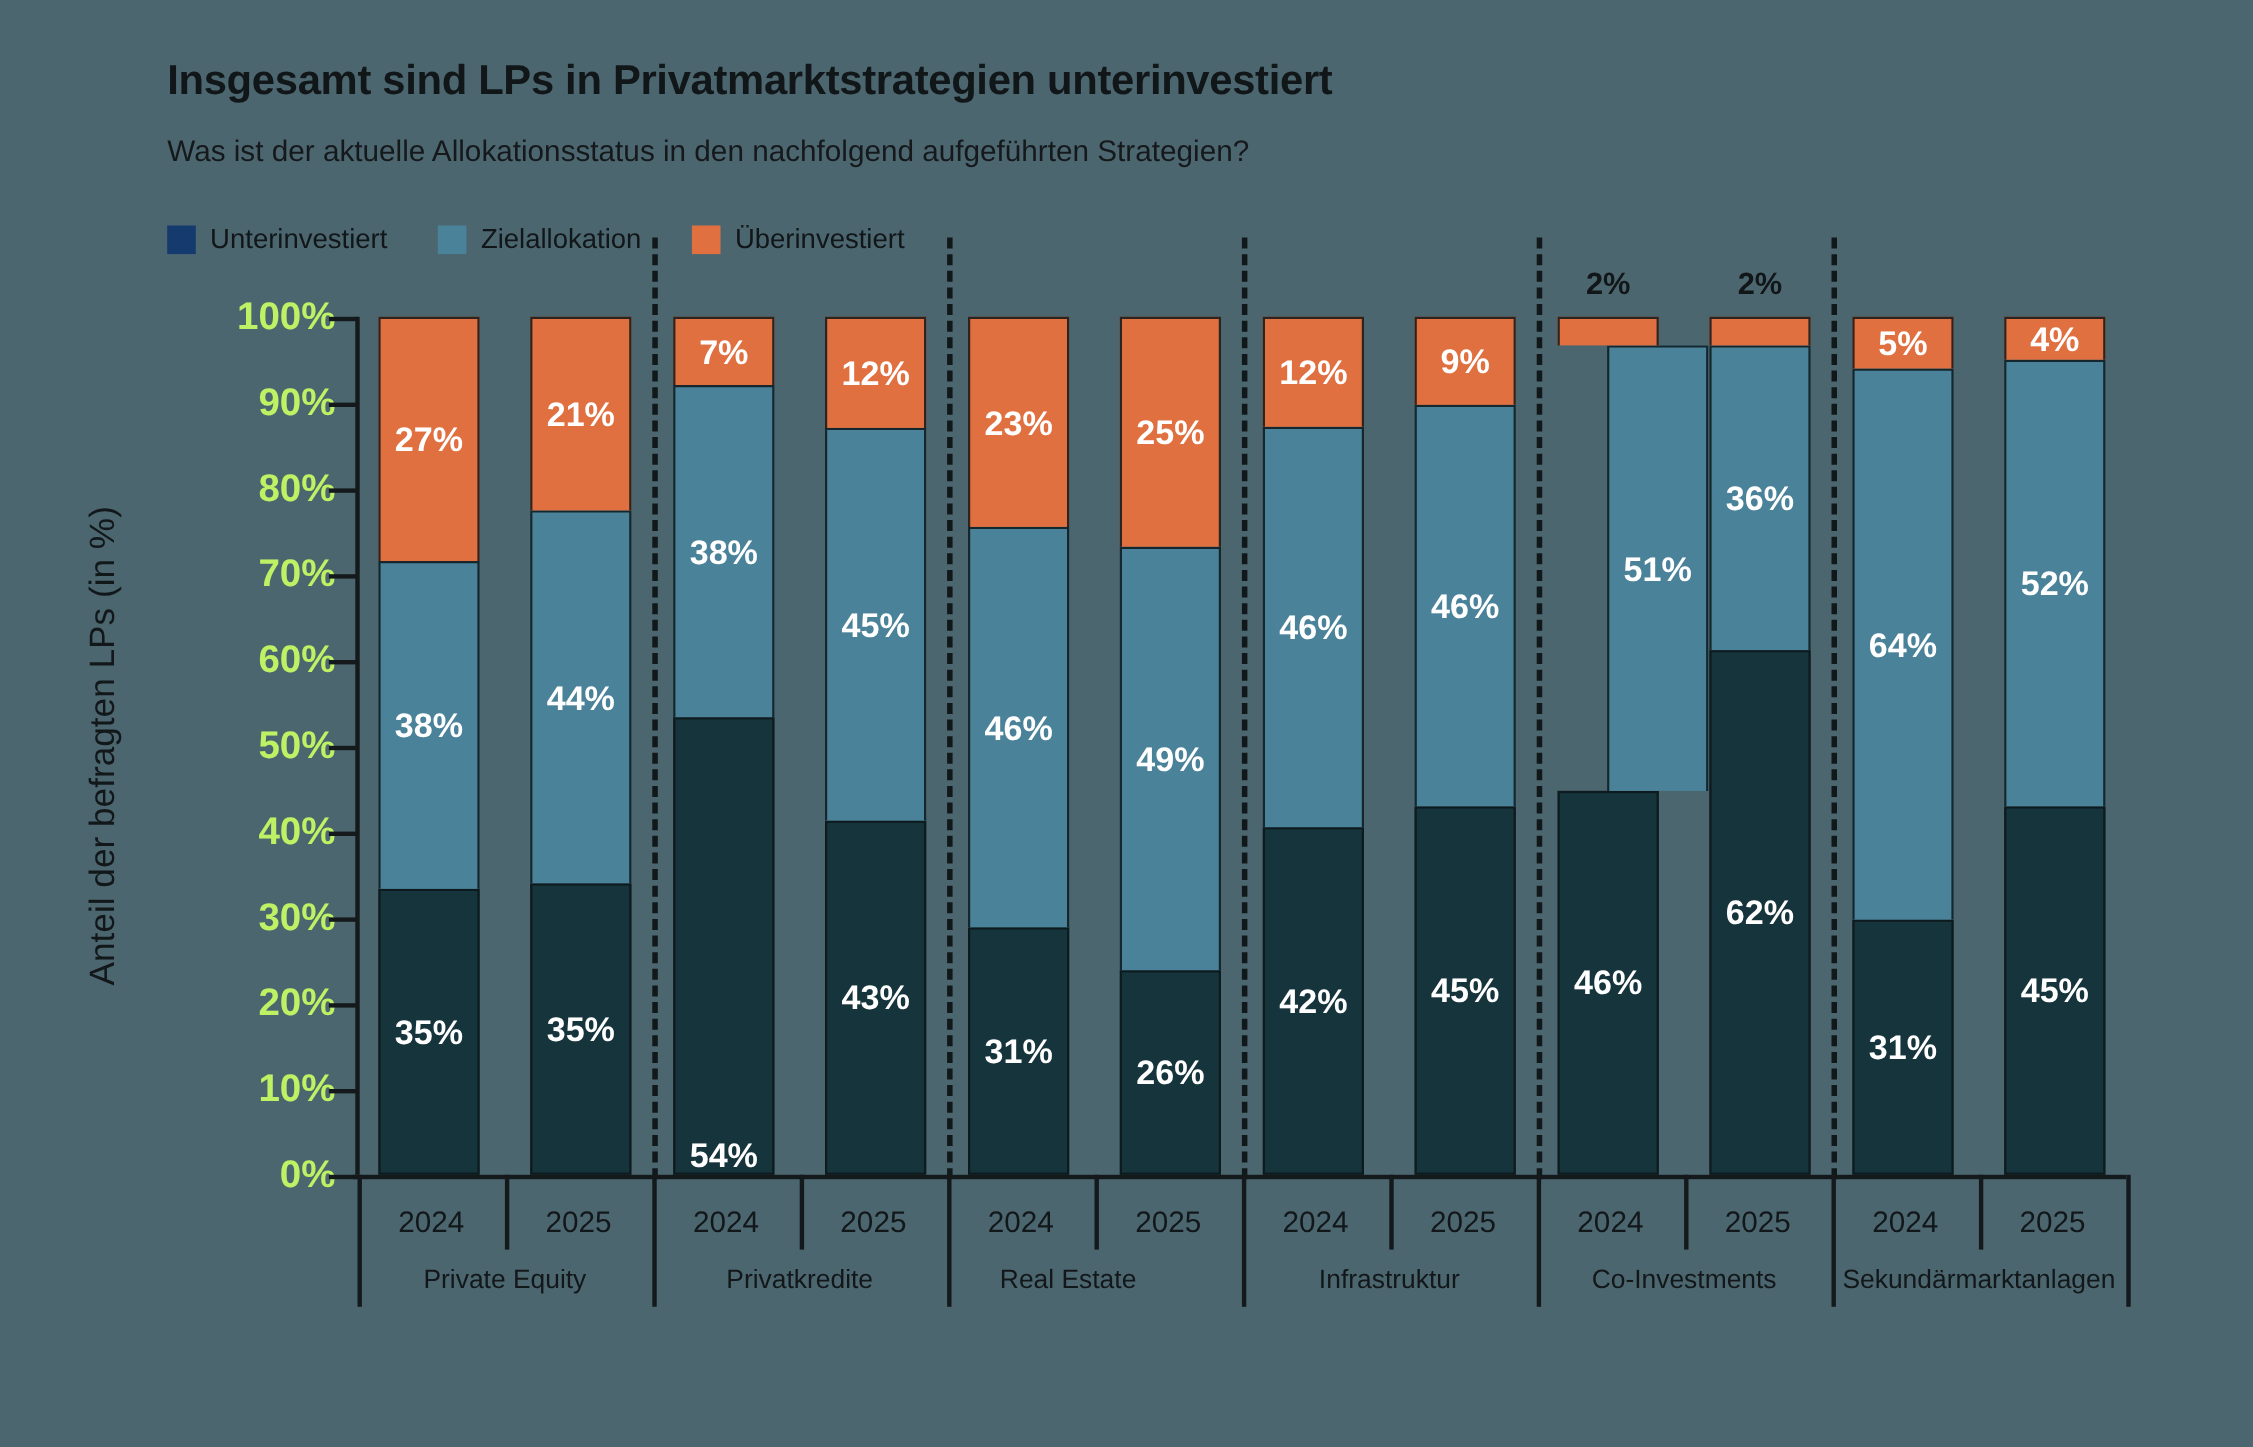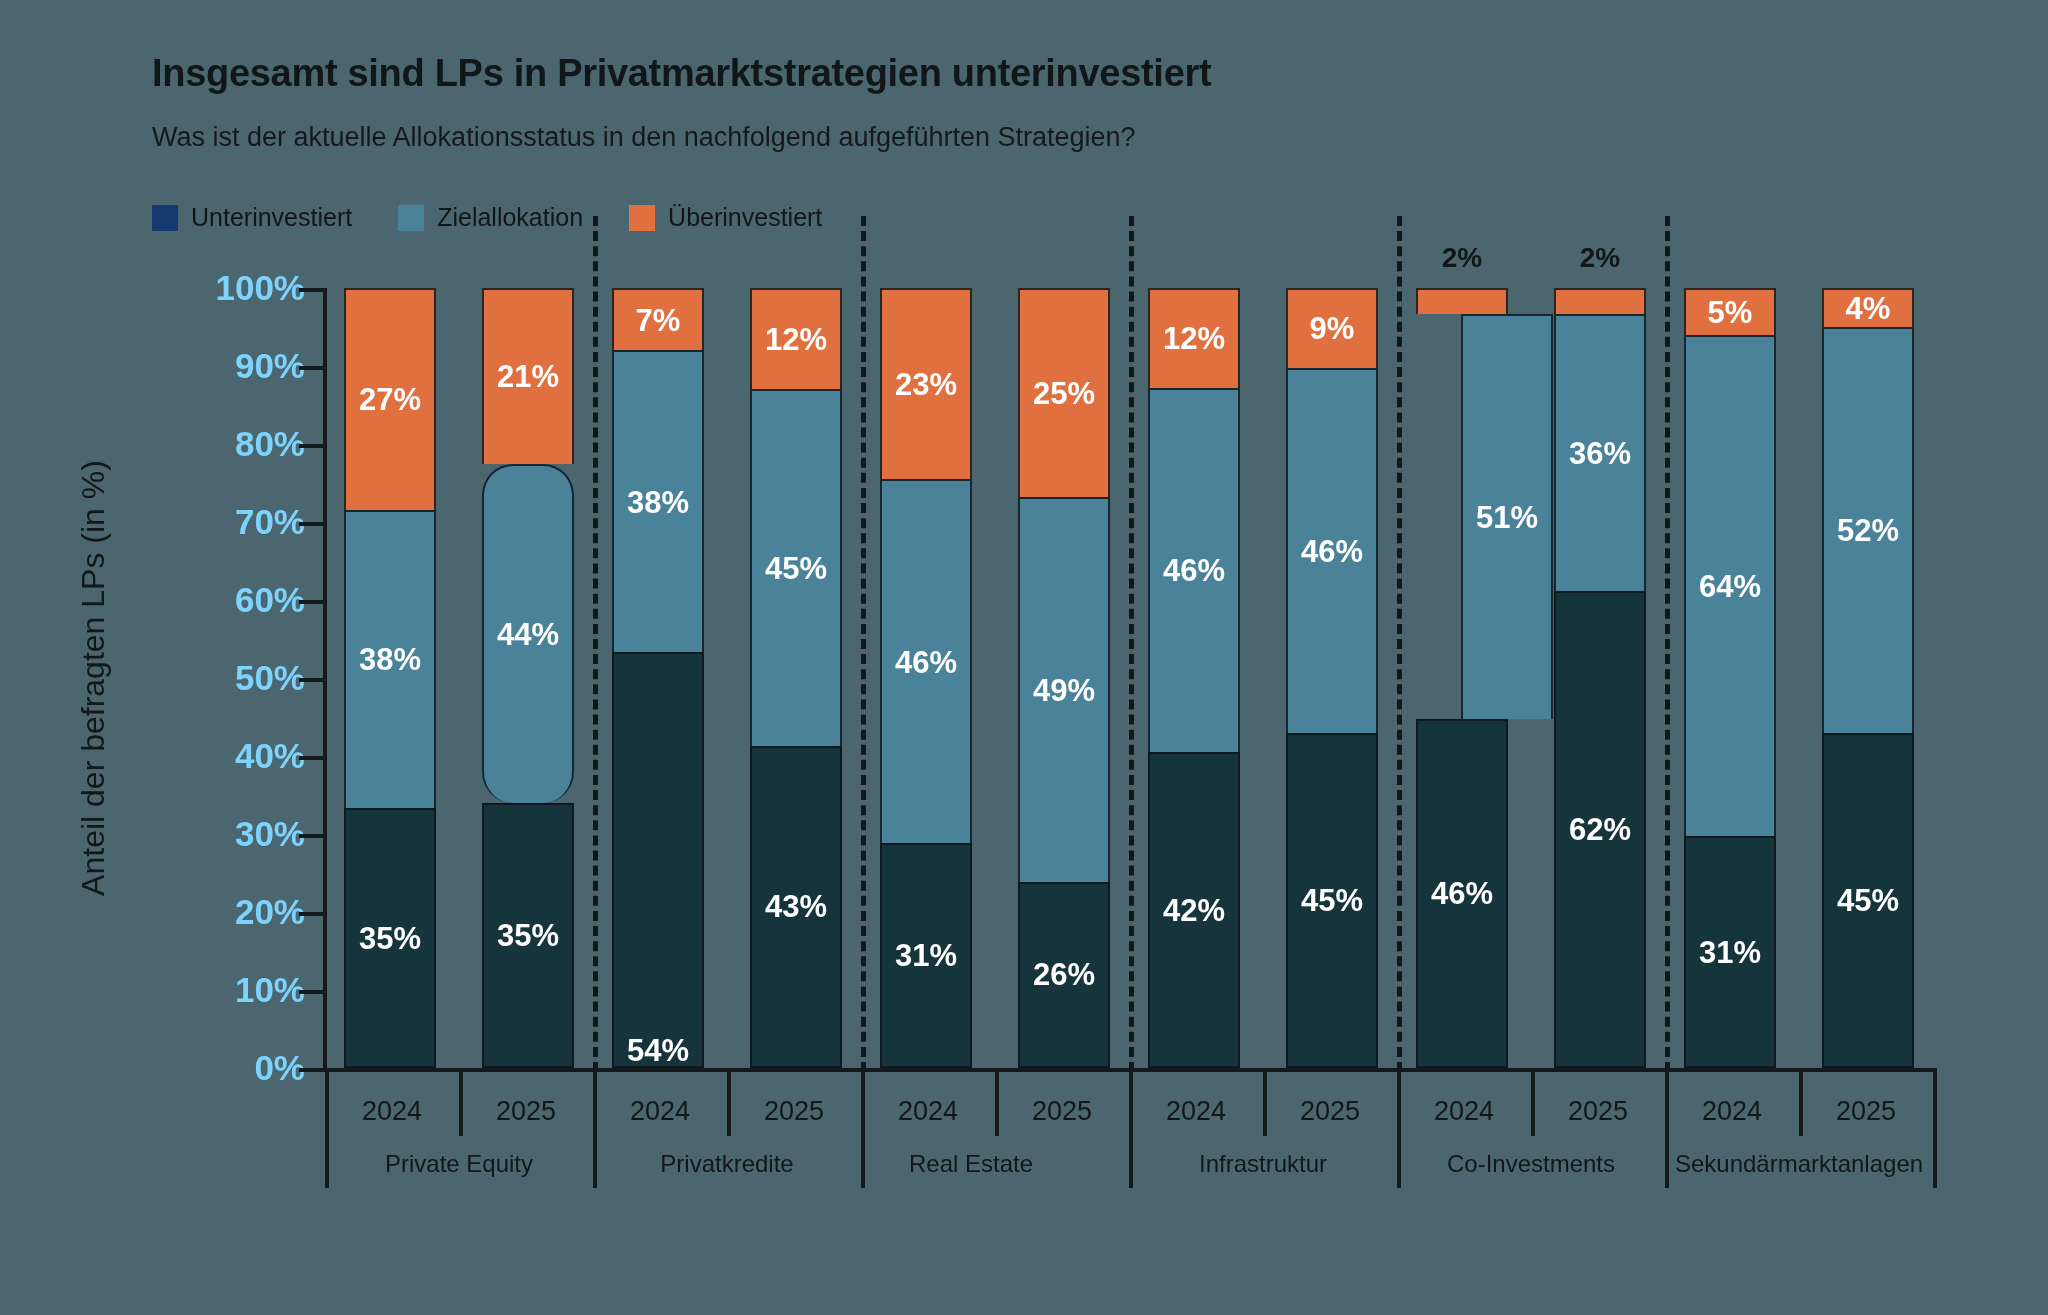--- a/index.html
+++ b/index.html
@@ -76,21 +76,21 @@
   }
 
   
   .ytick {
     position: absolute;
     right: 1628px;
     width: 150px;
     text-align: right;
     font-size: 35px;
     font-weight: bold;
-    color: #7dd3fc;
+    color: #bef264;
     transform: translateY(-50%);
     white-space: nowrap;
   }
   .ytickmark {
     position: absolute;
     left: -26px;
     width: 26px;
     height: 0;
     border-top: 4px solid #14191b;
   }
@@ -279,21 +279,21 @@
           <span class="seg-label">38%</span>
         </div>
         <div class="seg" style="height: 221.52px; background: rgb(224, 112, 64);">
           <span class="seg-label">27%</span>
         </div>
       </div>
       <div class="bar" style="left: 157px; width: 92px; height: 780px;">
         <div class="seg" style="height: 265.2px; background: rgb(22, 52, 59);">
           <span class="seg-label">35%</span>
         </div>
-        <div class="seg" style="height: 339.3px; background: rgb(74, 131, 153); border-radius: 31px;">
+        <div class="seg" style="height: 339.3px; background: rgb(74, 131, 153);">
           <span class="seg-label">44%</span>
         </div>
         <div class="seg" style="height: 175.5px; background: rgb(224, 112, 64);">
           <span class="seg-label">21%</span>
         </div>
       </div>
       <div class="sep" style="left: 268px;"></div>
       <div class="bar" style="left: 287px; width: 92px; height: 780px;">
         <div class="seg" style="height: 415.74px; background: rgb(22, 52, 59); align-items: flex-end;">
           <span class="seg-label">54%</span>

